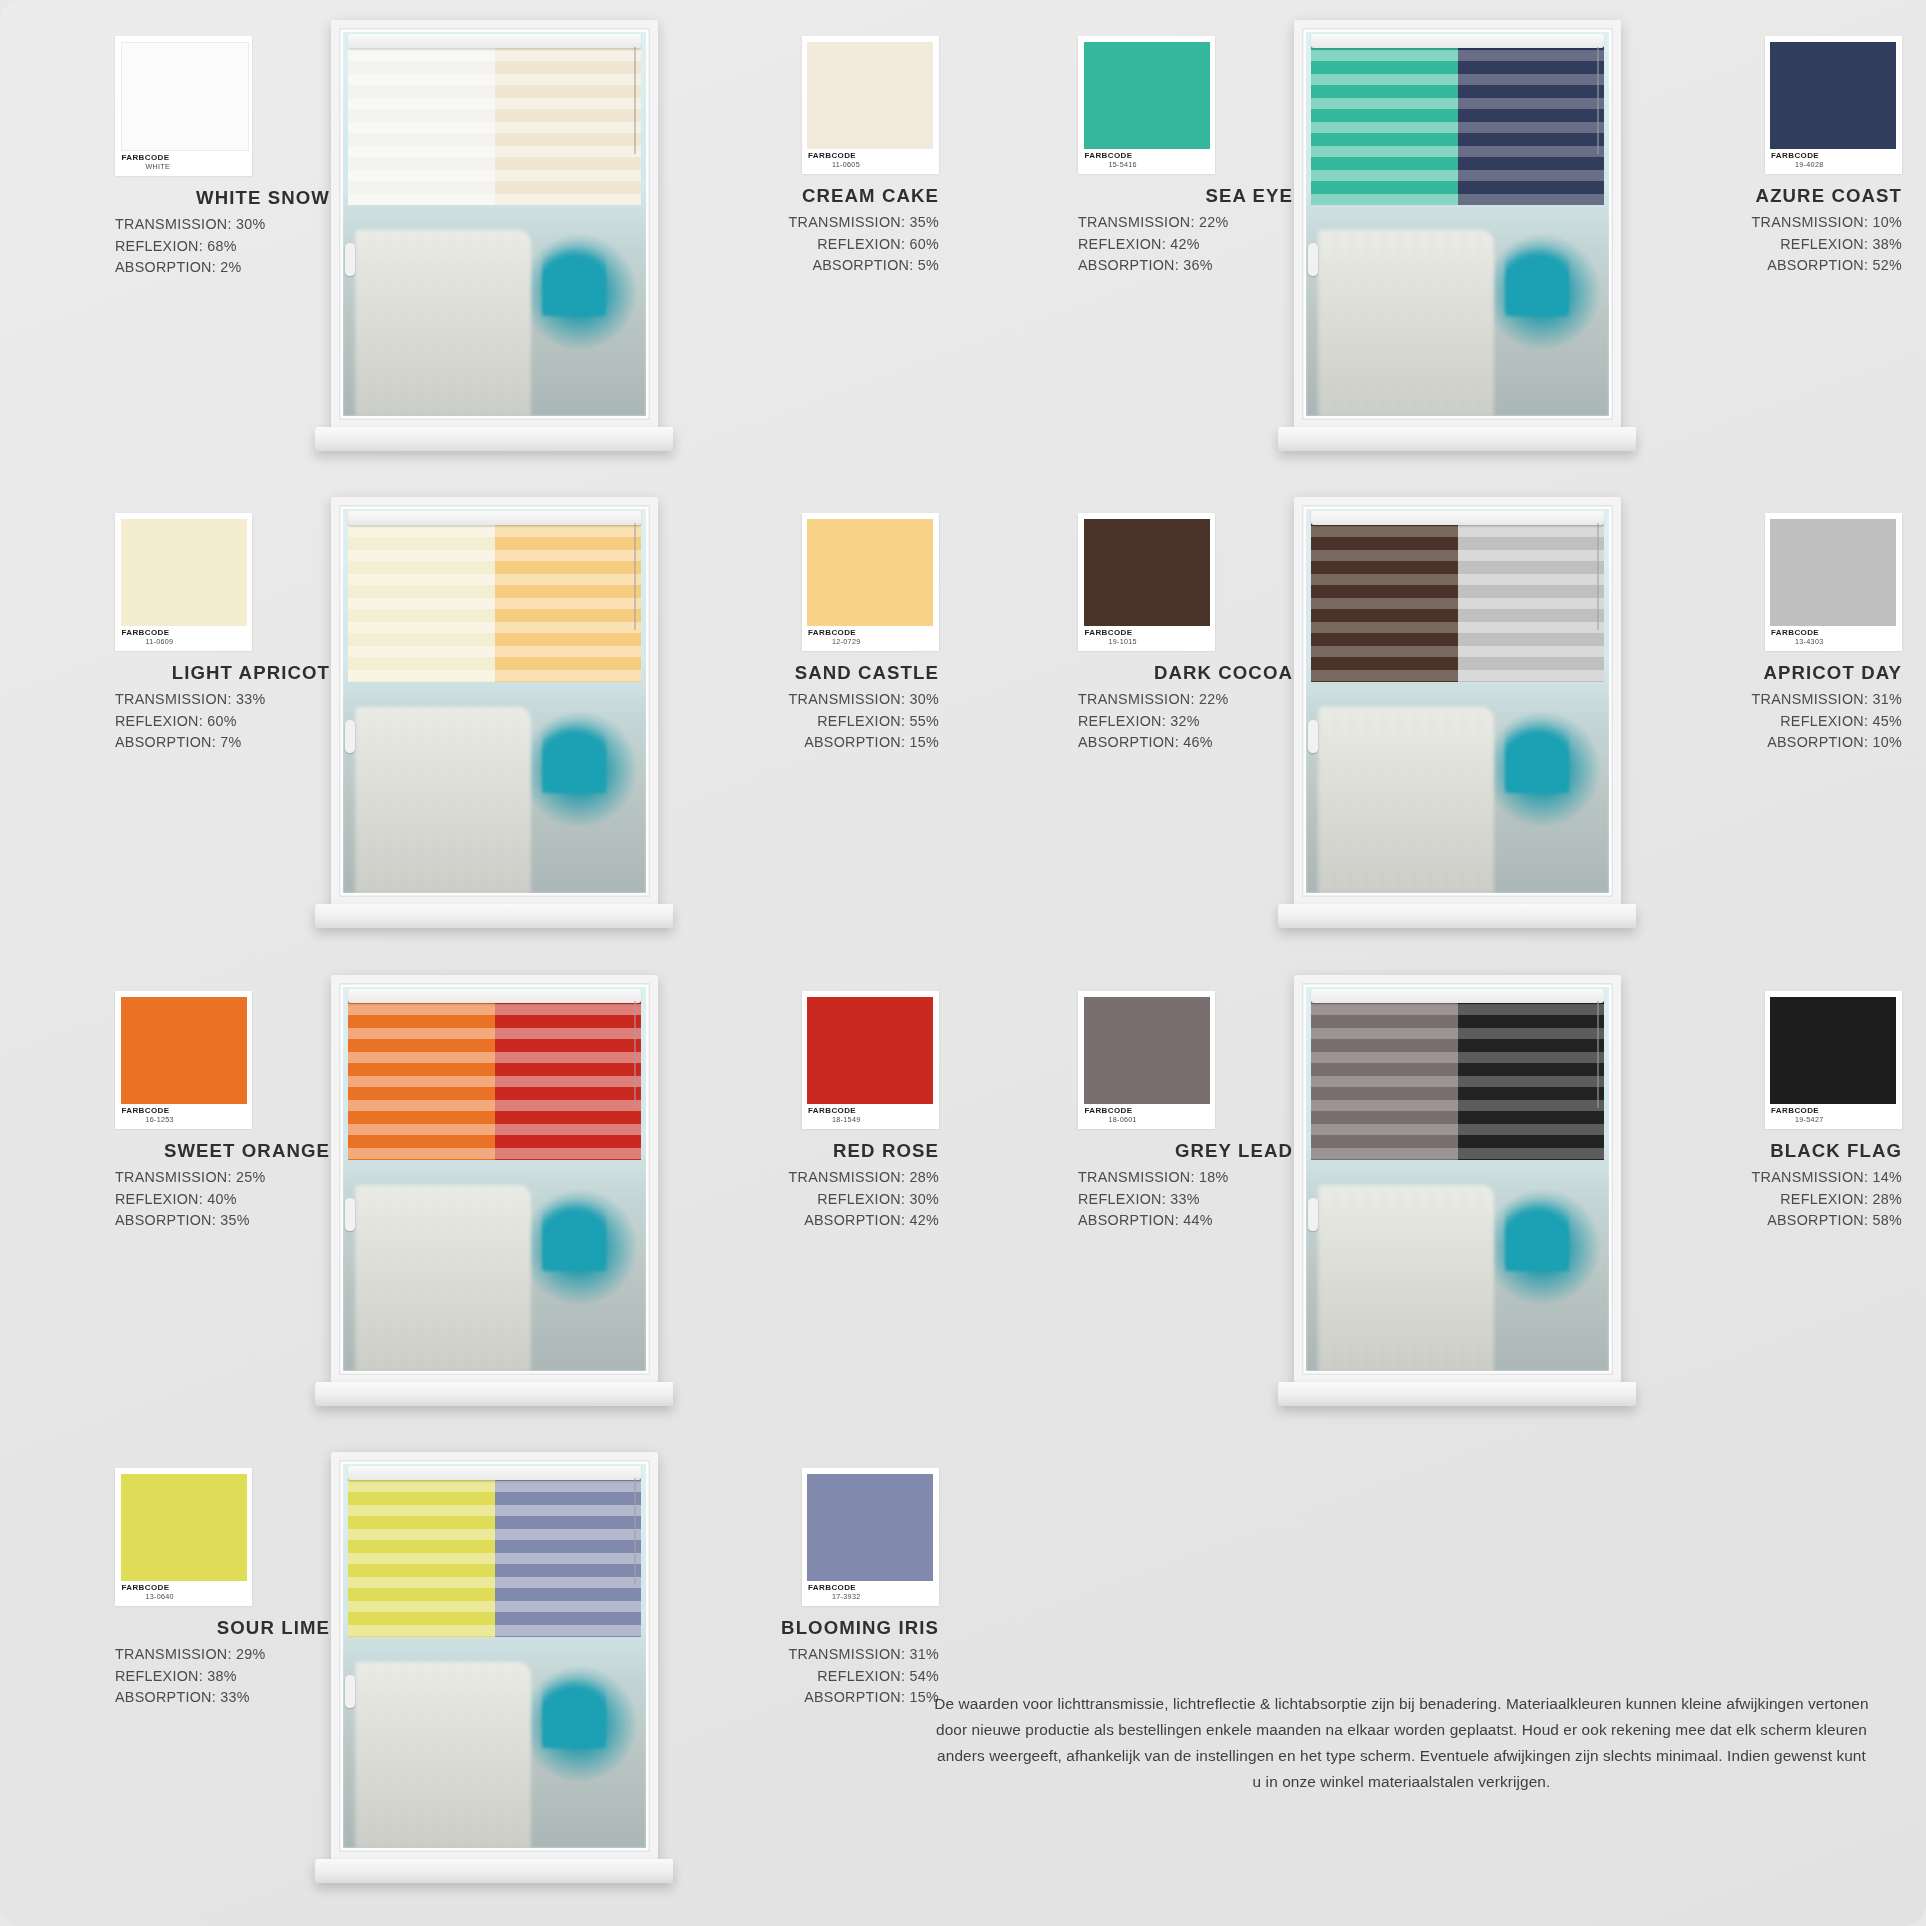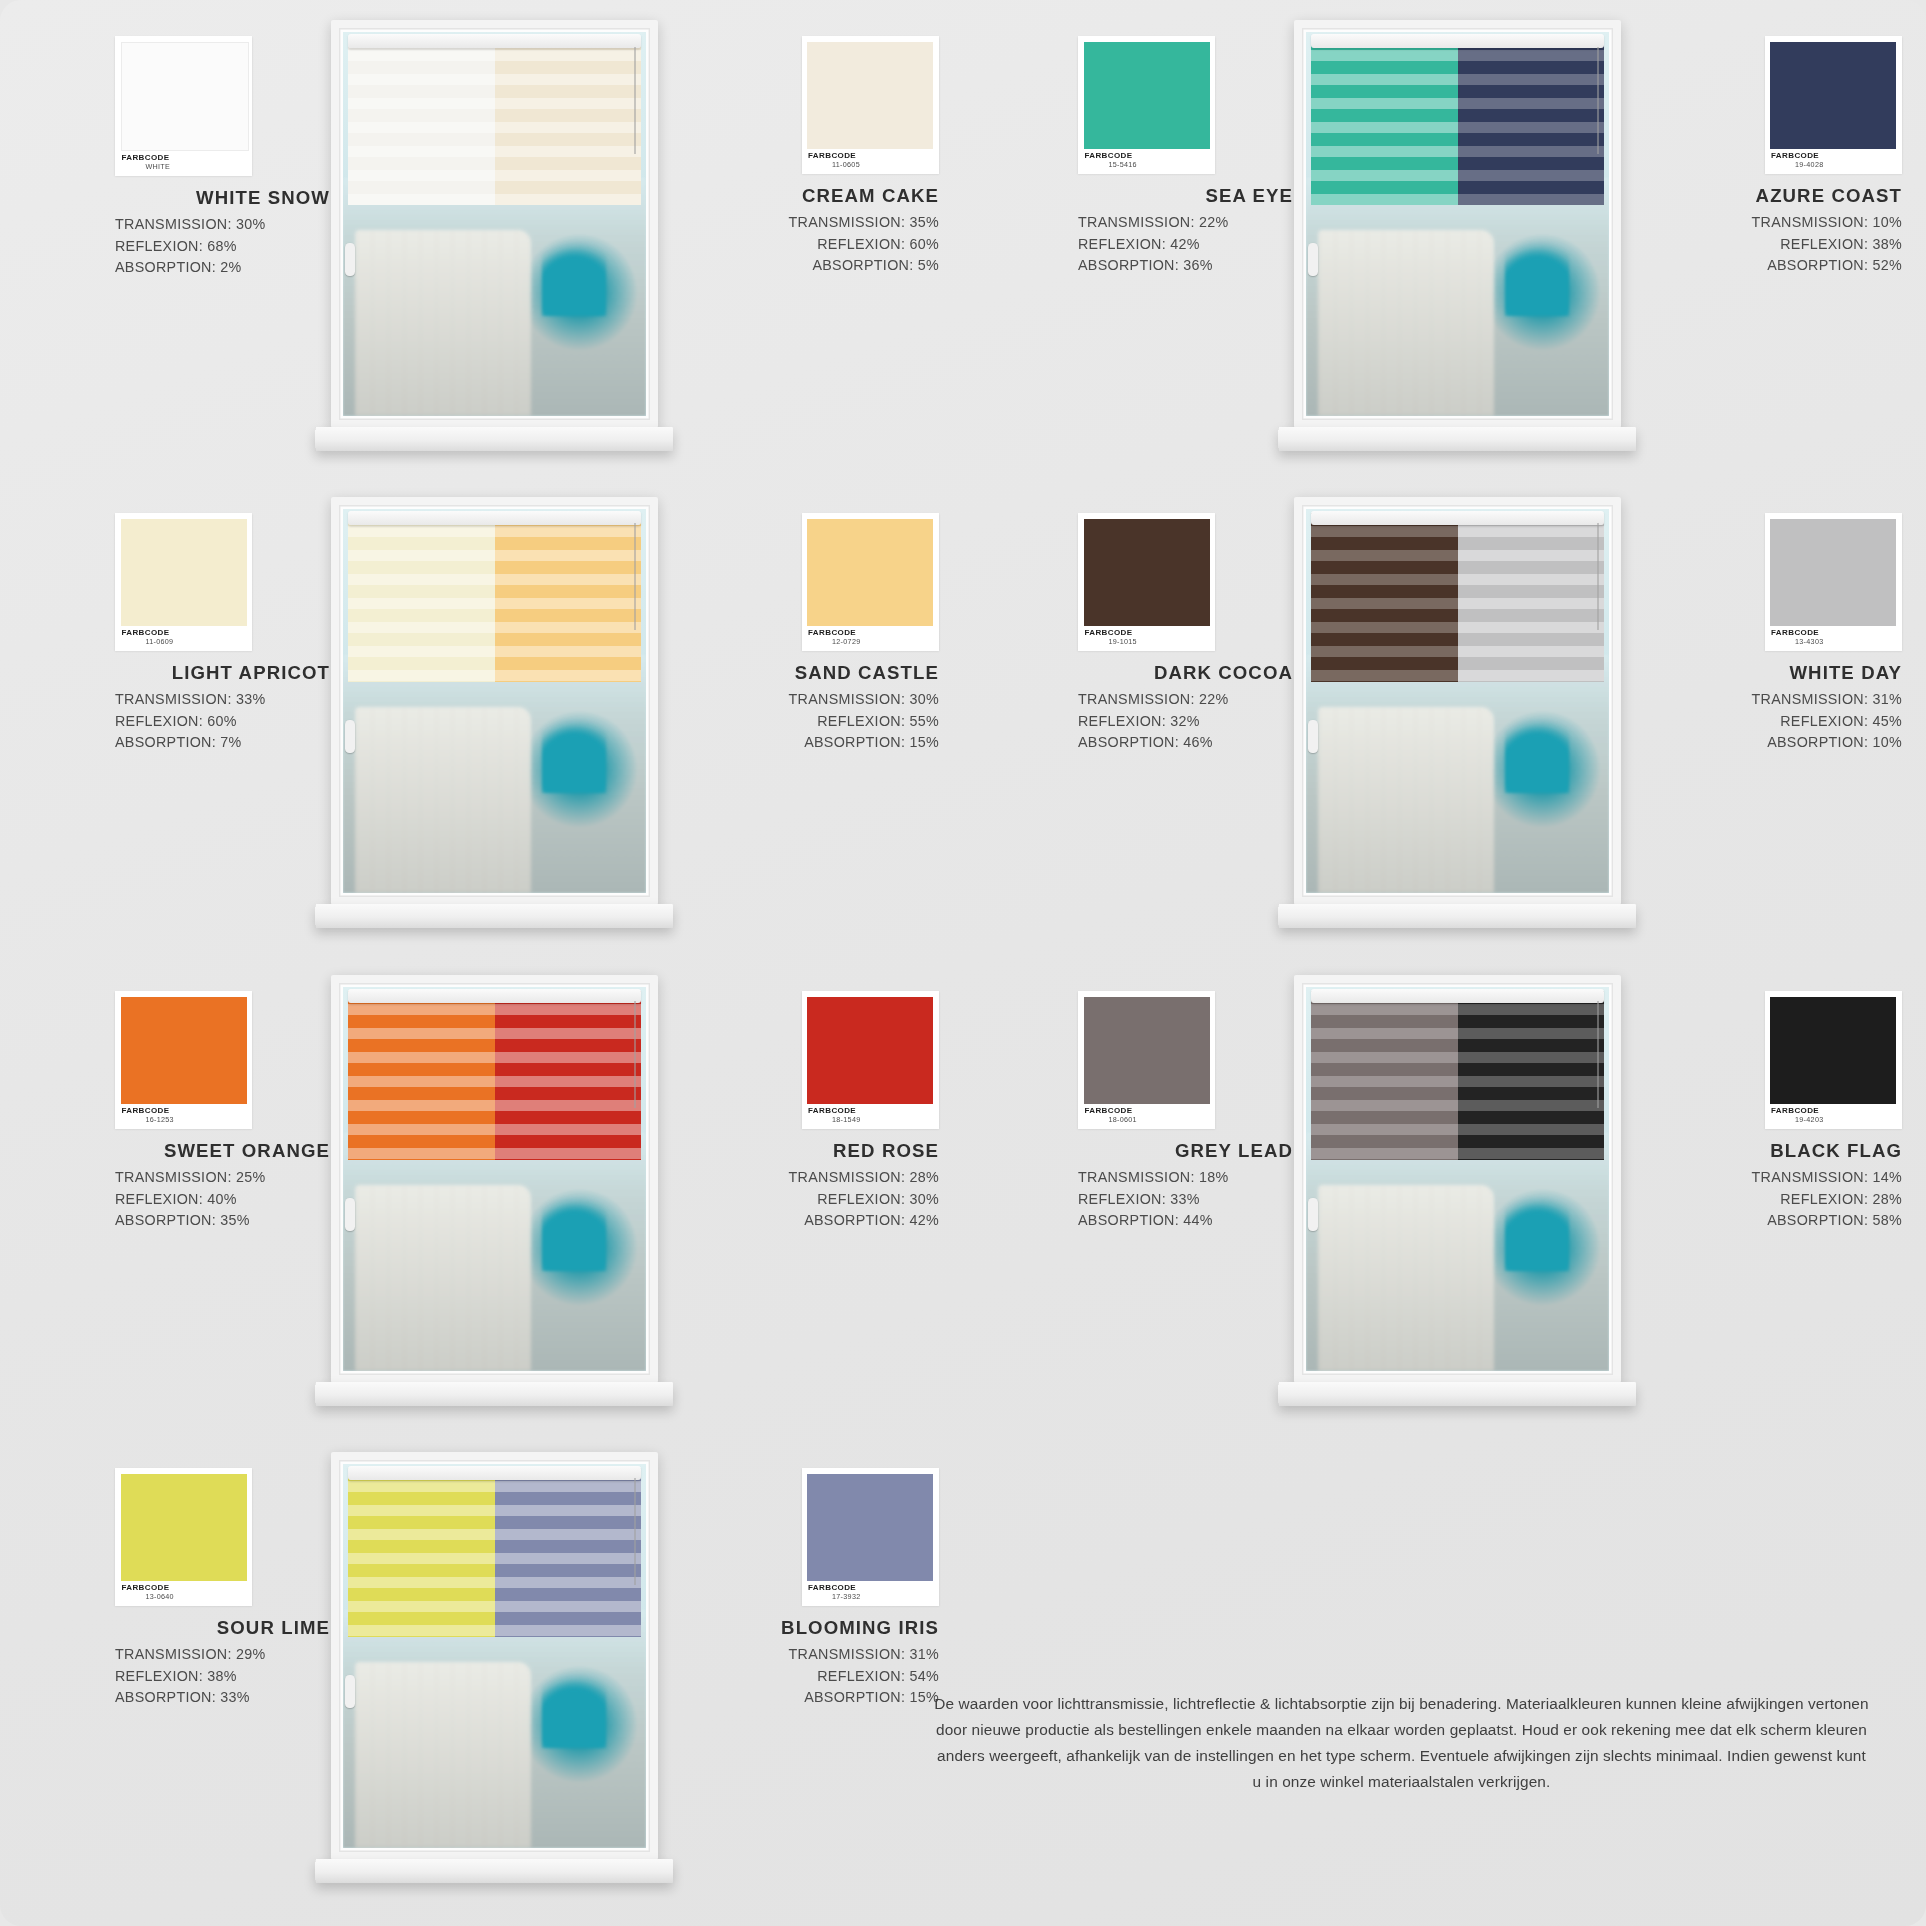--- a/index.html
+++ b/index.html
@@ -485,21 +485,21 @@
       </div>
 
       <div class="swatch align-right sw-inner-right">
         <div class="swatch-card">
           <div class="swatch-color" style="background:#c0c0c1;"></div>
           <div class="swatch-code">
             <div class="fc">FARBCODE</div>
             <div class="num">13-4303</div>
           </div>
         </div>
-        <div class="swatch-name">WHITE DAY</div>
+        <div class="swatch-name">APRICOT DAY</div>
         <div class="swatch-specs">
           <div>TRANSMISSION: 31%</div>
           <div>REFLEXION: 45%</div>
           <div>ABSORPTION: 10%</div>
         </div>
       </div>
     </div>
   </div>
 
   <div class="row row-3">
@@ -587,21 +587,21 @@
           <div class="sash-handle"></div>
         </div>
         <div class="window-sill"></div>
       </div>
 
       <div class="swatch align-right sw-inner-right">
         <div class="swatch-card">
           <div class="swatch-color" style="background:#1d1d1d;"></div>
           <div class="swatch-code">
             <div class="fc">FARBCODE</div>
-            <div class="num">19-4203</div>
+            <div class="num">19-5427</div>
           </div>
         </div>
         <div class="swatch-name">BLACK FLAG</div>
         <div class="swatch-specs">
           <div>TRANSMISSION: 14%</div>
           <div>REFLEXION: 28%</div>
           <div>ABSORPTION: 58%</div>
         </div>
       </div>
     </div>

